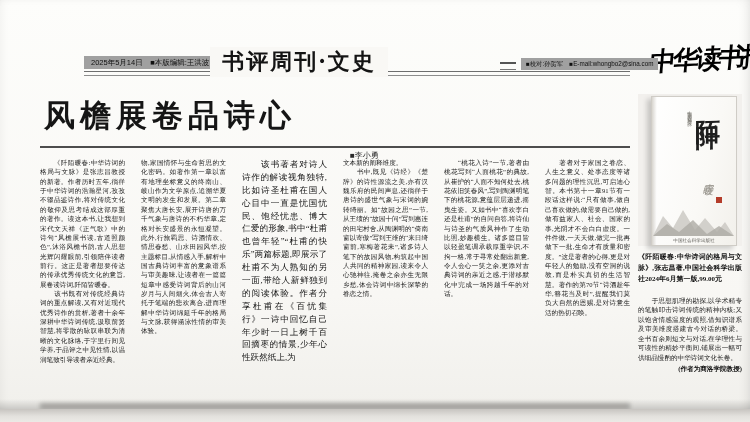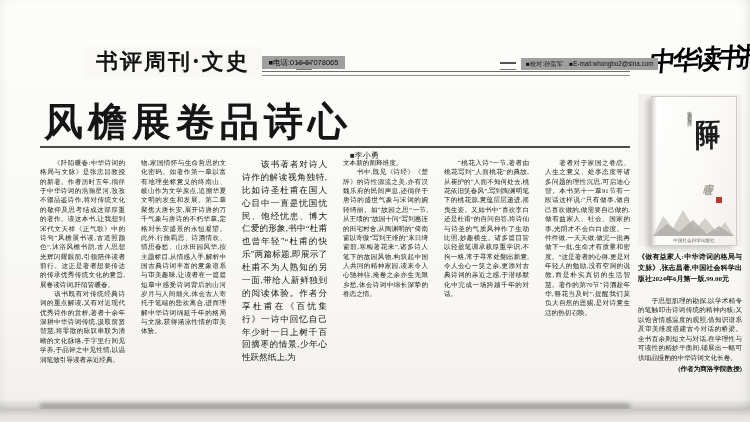--- a/index.html
+++ b/index.html
@@ -7,35 +7,35 @@
        font-family:"Liberation Sans",sans-serif;background:#e7e5e1;}
   .paper{position:absolute;inset:0;background:linear-gradient(180deg,#fdfdfb 0%,#f8f7f4 70%,#f1f0ec 96%);
          box-shadow:inset -6px 0 14px -8px rgba(0,0,0,.18), inset 6px 0 14px -10px rgba(0,0,0,.12);}
   
   .pageno{position:absolute;left:12px;top:42px;font-family:"DejaVu Serif",serif;
           font-weight:900;font-size:36px;color:#0d0d0d;font-style:italic;}
   .bar-left{position:absolute;left:84px;top:56px;height:13px;line-height:13px;
             background:#a0a0a0;color:#101010;font-size:7.5px;padding:0 7px;white-space:nowrap;}
   .head-rule{position:absolute;left:84px;top:71px;width:546px;height:3px;
              border-top:1px solid #6e6e6e;border-bottom:1px solid #8d8d8d;}
-  .section-title{position:absolute;left:84px;top:47px;width:430px;text-align:left;z-index:2;}
+  .section-title{position:absolute;left:84px;top:47px;width:430px;text-align:center;z-index:2;}
   .section-title span{display:inline-block;background:#f9f8f5;padding:0 12px;
             font-family:"DejaVu Serif",serif;font-weight:900;font-size:22px;
             letter-spacing:2px;color:#141414;}
   .section-dash{position:absolute;top:62px;height:5px;width:16px;
             border-top:2px solid #555;border-bottom:1px solid #777;z-index:2;}
   .dash-l{left:296px;} .dash-r{left:500px;}
   .bar-right{position:absolute;left:521px;top:58px;height:12px;line-height:12px;z-index:3;
              background:#a0a0a0;color:#101010;font-size:6.3px;padding:0 5px;white-space:nowrap;}
   .masthead{position:absolute;left:650px;top:42px;width:100px;
             font-family:"DejaVu Serif",serif;font-weight:900;font-size:26px;color:#000;
             letter-spacing:-3px;transform:rotate(-3deg) skewX(-8deg);white-space:nowrap;}
   
   .article-title{position:absolute;left:44px;top:95px;font-family:"DejaVu Serif",serif;
-                 font-weight:900;font-size:39px;letter-spacing:5px;color:#151515;}
+                 font-weight:900;font-size:31px;letter-spacing:5px;color:#151515;}
   .title-rule{position:absolute;left:40px;top:146px;width:590px;height:2px;background:#4d4d4d;}
   .byline{position:absolute;left:350px;top:150px;font-size:8px;color:#2a2a2a;font-weight:normal;}
   .columns{position:absolute;left:40px;top:158px;width:590px;height:243px;display:flex;gap:16px;}
   .col{flex:1 1 0;font-size:6.6px;line-height:1.42;text-align:justify;overflow:hidden;
        color:#1c1c1c;white-space:pre-wrap;font-family:"Liberation Serif",serif;}
   .col.em{font-size:8.6px;line-height:1.5;color:#141414;}
   
   .sidebar{position:absolute;left:638px;top:94px;width:104px;}
   .book-photo{position:relative;width:104px;height:152px;background:#f2f0ed;}
   .book{position:absolute;left:13px;top:2px;width:84px;height:148px;
@@ -106,21 +106,21 @@
         <div class="cover-title">阡陌</div>
         <div class="cover-script">暖春</div>
         <div class="cover-seal"></div>
         <svg class="mountains" viewBox="0 0 81 38" preserveAspectRatio="none">
           <path d="M0 38 L10 18 L20 30 L30 12 L42 32 L52 20 L64 34 L72 24 L81 38 Z" fill="#c6c3bd" opacity="0.75"></path>
           <path d="M0 38 L14 26 L26 34 L40 22 L54 36 L66 28 L81 38 Z" fill="#aeaba5" opacity="0.8"></path>
         </svg>
         <div class="cover-publisher">中国社会科学出版社</div>
       </div>
     </div>
-    <div class="caption">《做有益家人:中华诗词的格局与文脉》,张志昌著,中国社会科学出版社2024年6月第一版,99.00元</div>
+    <div class="caption">《阡陌暖春:中华诗词的格局与文脉》,张志昌著,中国社会科学出版社2024年6月第一版,99.00元</div>
     <div class="closing">　　于思想肌理的勘探,以学术精专的笔触叩击诗词传统的精神内核;又以饱含情感温度的观照,借知识谱系及审美维度搭建古今对话的桥梁。全书百余则短文与对话,在学理性与可读性的精妙平衡间,铺展出一幅可供细品慢酌的中华诗词文化长卷。</div>
     <div class="attribution">(作者为商洛学院教授)</div>
   </div>
 
   <div class="bleed"></div>
   <div class="paper-shadow"></div>
   <div class="scan-bottom"></div>
 </div>
 
 </body></html>

